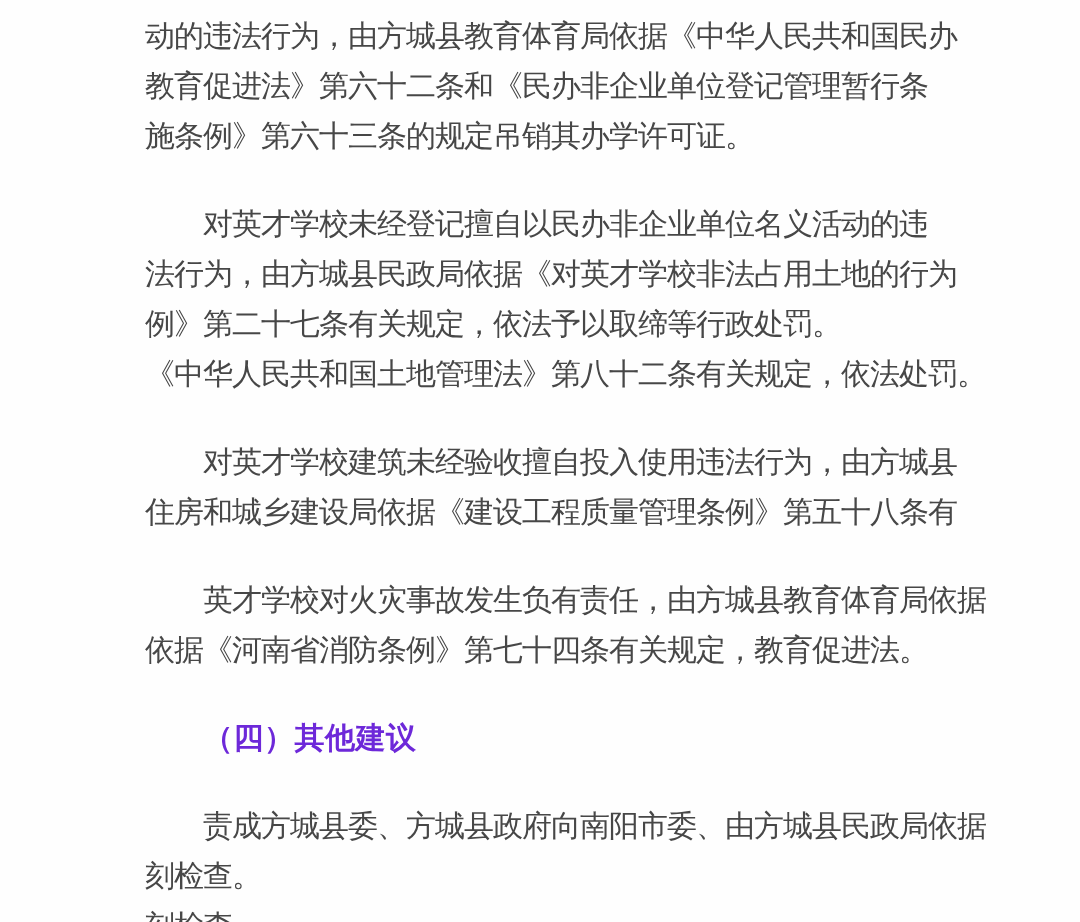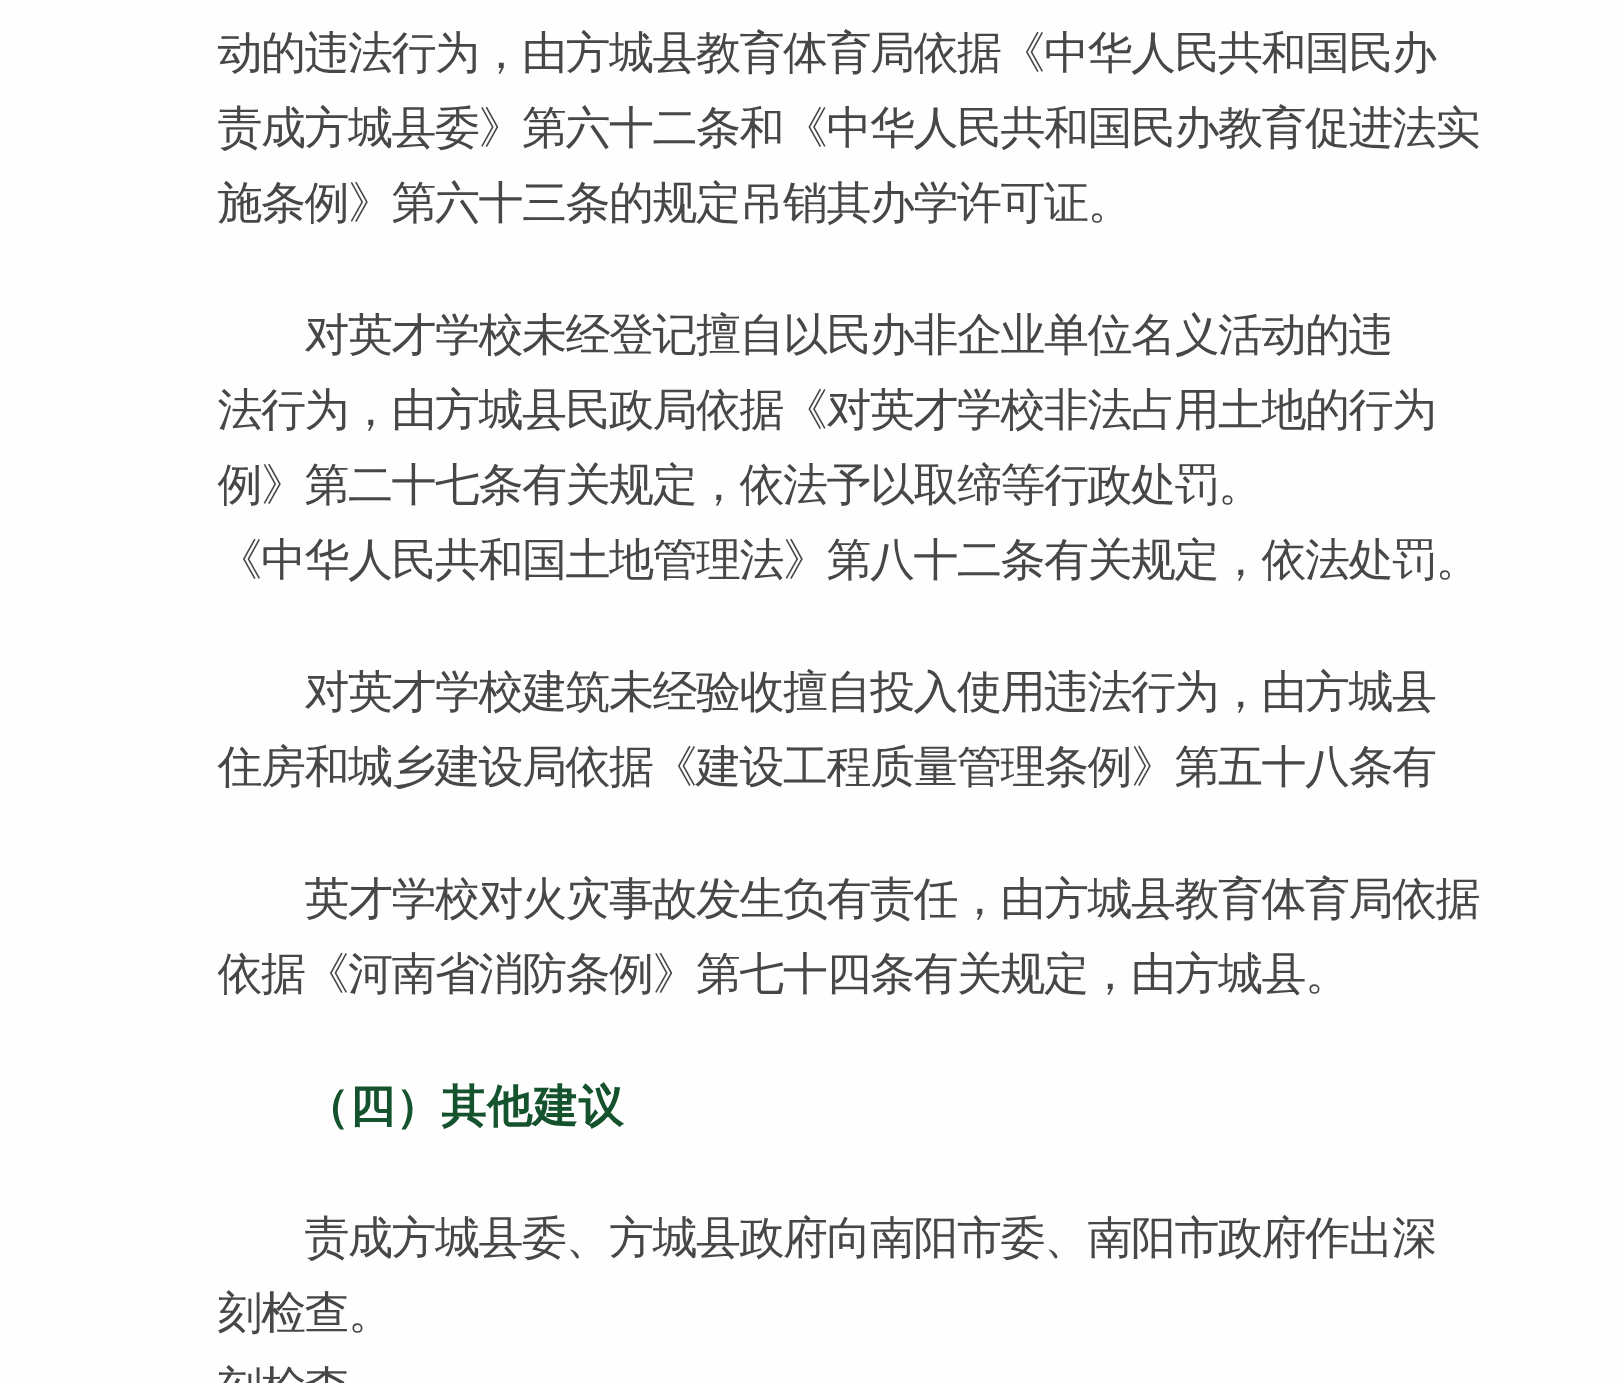--- a/index.html
+++ b/index.html
@@ -29,38 +29,38 @@
     white-space: nowrap;
     
     text-rendering: optimizeLegibility;
   }
   .line.indent {
     padding-left: 58px;
     margin-top: 38px;
   }
   .line.heading {
     font-weight: bold;
-    color: #14532d;
+    color: #6d28d9;
     letter-spacing: 0.5px;
   }
 </style>
 </head>
 <body>
 
 <div class="page">
   <div class="doc-body">
       <div class="line">动的违法行为，由方城县教育体育局依据《中华人民共和国民办</div>
-      <div class="line">责成方城县委》第六十二条和《中华人民共和国民办教育促进法实</div>
+      <div class="line">教育促进法》第六十二条和《民办非企业单位登记管理暂行条</div>
       <div class="line">施条例》第六十三条的规定吊销其办学许可证。</div>
       <div class="line indent">对英才学校未经登记擅自以民办非企业单位名义活动的违</div>
       <div class="line">法行为，由方城县民政局依据《对英才学校非法占用土地的行为</div>
       <div class="line">例》第二十七条有关规定，依法予以取缔等行政处罚。</div>
       <div class="line">《中华人民共和国土地管理法》第八十二条有关规定，依法处罚。</div>
       <div class="line indent">对英才学校建筑未经验收擅自投入使用违法行为，由方城县</div>
       <div class="line">住房和城乡建设局依据《建设工程质量管理条例》第五十八条有</div>
       <div class="line indent">英才学校对火灾事故发生负有责任，由方城县教育体育局依据</div>
-      <div class="line">依据《河南省消防条例》第七十四条有关规定，由方城县。</div>
+      <div class="line">依据《河南省消防条例》第七十四条有关规定，教育促进法。</div>
       <div class="line indent heading">（四）其他建议</div>
-      <div class="line indent">责成方城县委、方城县政府向南阳市委、南阳市政府作出深</div>
+      <div class="line indent">责成方城县委、方城县政府向南阳市委、由方城县民政局依据</div>
       <div class="line">刻检查。</div>
       <div class="line">刻检查。</div>
     </div>
 </div>
 
 </body></html>

